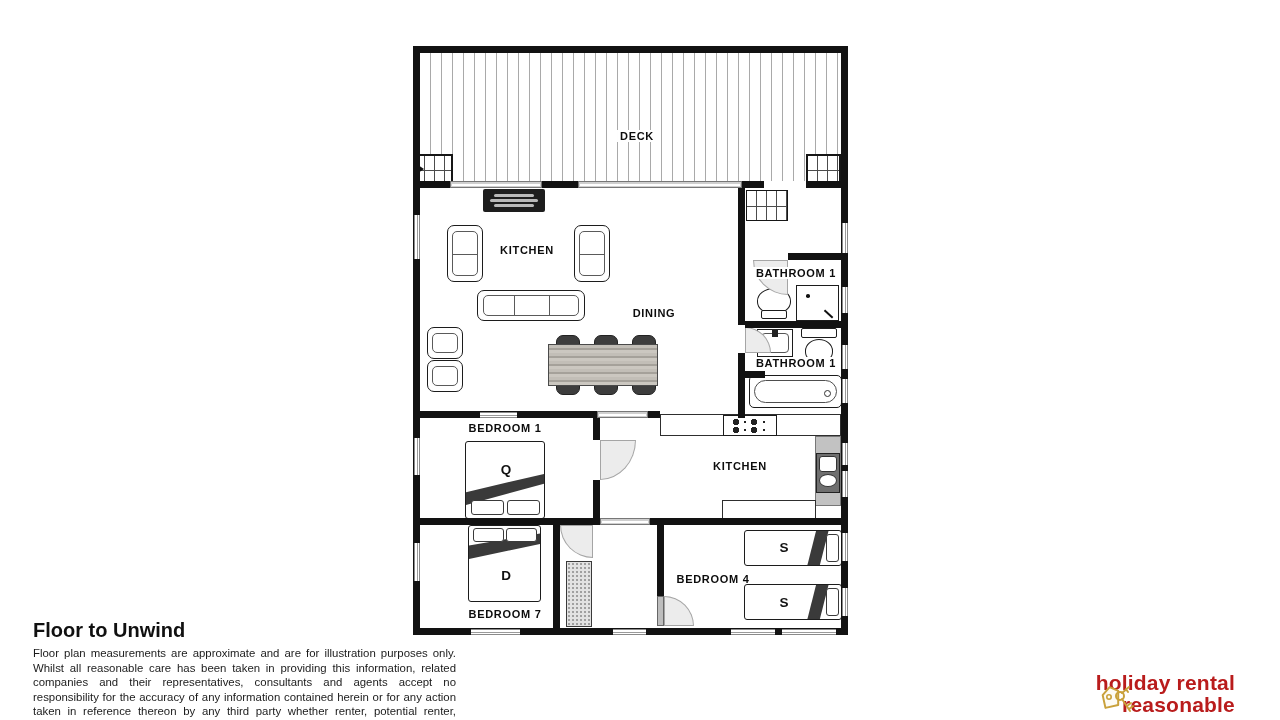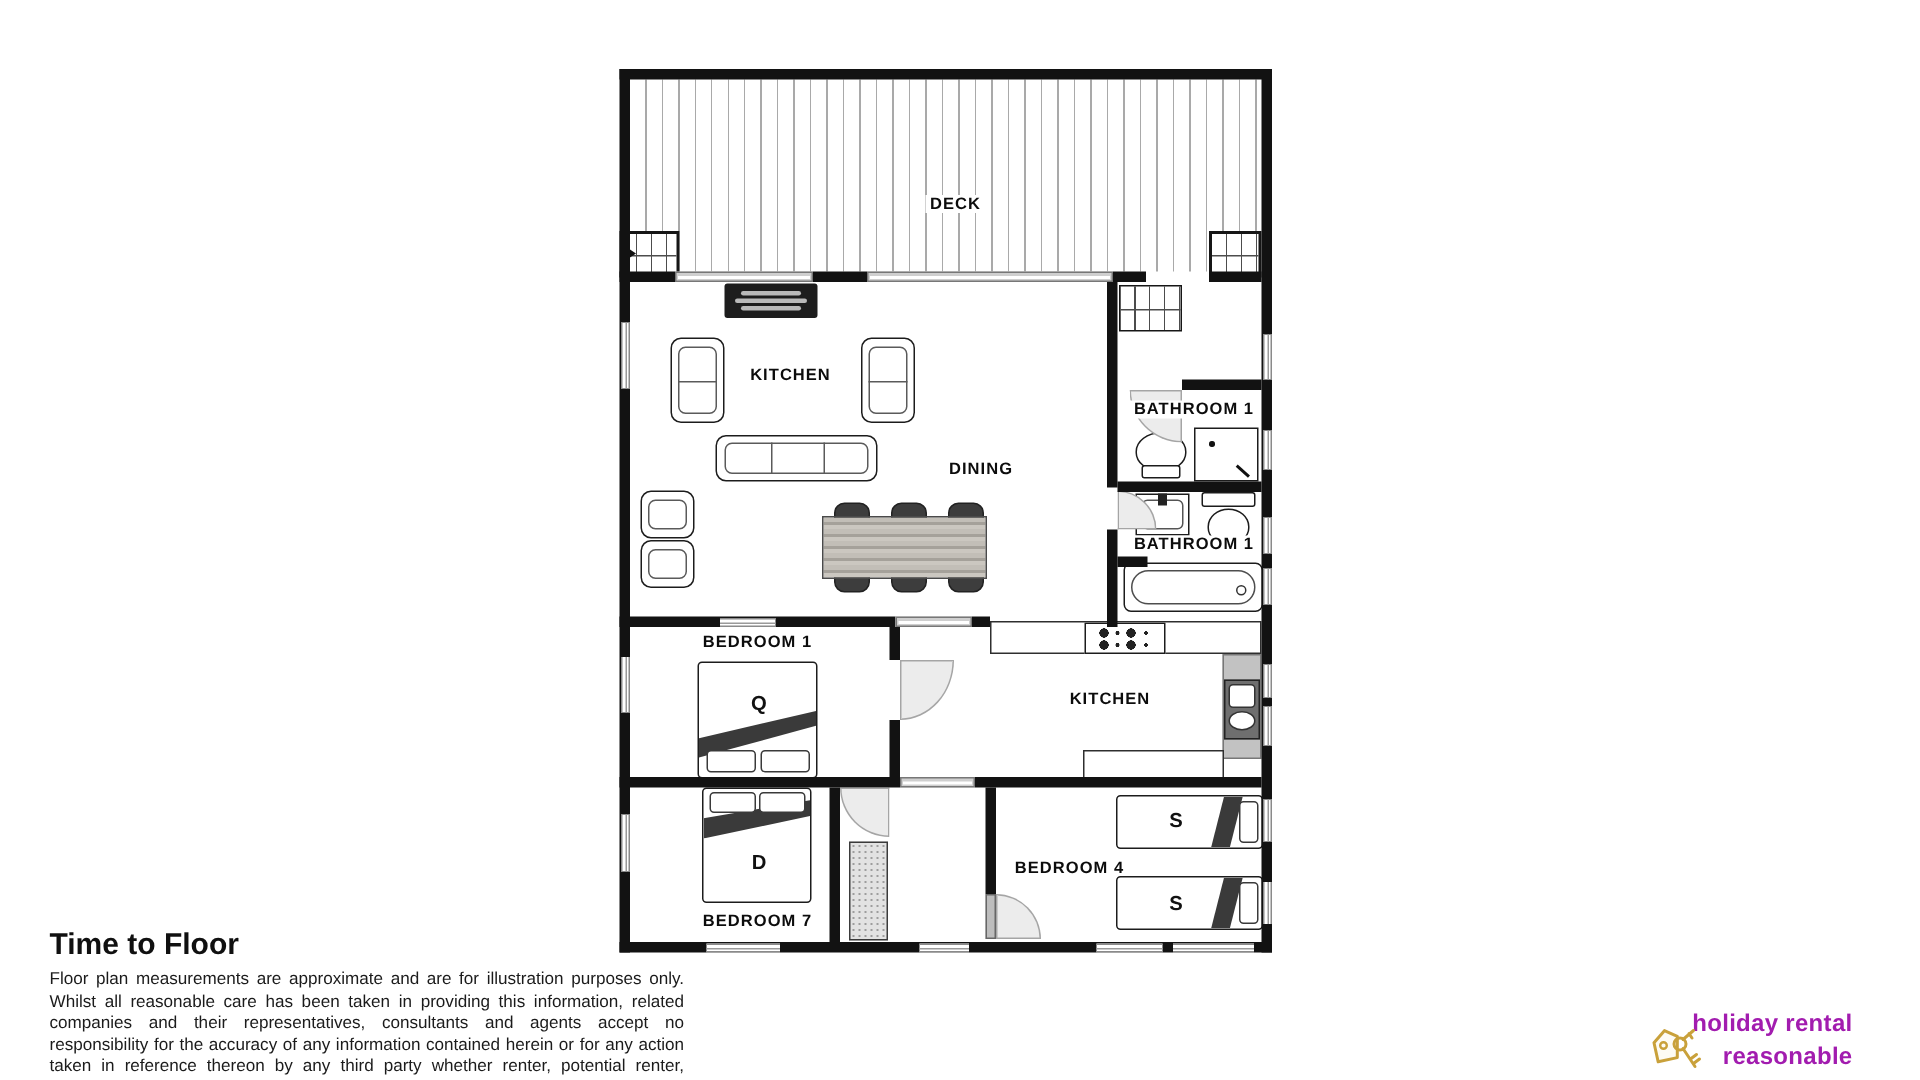--- a/index.html
+++ b/index.html
@@ -69,22 +69,22 @@
   .rlabel{position:absolute;transform:translateX(-50%);font-weight:700;font-size:11px;
           letter-spacing:.7px;color:#0c0c0c;white-space:nowrap;background:#fff;padding:0 3px;}
   .bletter{position:absolute;transform:translate(-50%,-50%);font-weight:700;font-size:13.5px;color:#111;}
 
   
   .prop-title{position:absolute;left:33px;top:606px;font-size:20px;font-weight:700;color:#101010;}
   .disclaimer{position:absolute;left:33px;top:633px;width:423px;margin:0;font-size:11.4px;
               line-height:14.6px;color:#1b1b1b;text-align:justify;}
 
   
-  .logo{position:absolute;left:1083px;top:659px;width:152px;text-align:right;color:#a21caf;
-        font-weight:700;font-size:16px;line-height:21.5px;letter-spacing:.2px;}
+  .logo{position:absolute;left:1083px;top:659px;width:152px;text-align:right;color:#b91c1c;
+        font-weight:700;font-size:21px;line-height:21.5px;letter-spacing:.2px;}
   .logo-icon{position:absolute;left:12px;top:8px;width:42px;height:40px;}
 </style>
 </head>
 <body>
 
 <div class="canvas">
 
   <div class="deck" style="left:420px;top:40px;width:421px;height:128px;"></div>
   <div class="stairs" style="left:413px;top:141px;width:40px;height:31px;"></div>
   <div class="stairs" style="left:806px;top:141px;width:35px;height:31px;"></div>
@@ -236,21 +236,21 @@
   <div class="rlabel" style="left:740px;top:447px;background:transparent;">KITCHEN</div>
   <div class="rlabel" style="left:505px;top:409px;background:transparent;">BEDROOM 1</div>
   <div class="rlabel" style="left:713px;top:560px;background:transparent;">BEDROOM 4</div>
   <div class="rlabel" style="left:505px;top:595px;background:transparent;">BEDROOM 7</div>
 
   <div class="bletter" style="left:506px;top:456px;">Q</div>
   <div class="bletter" style="left:506px;top:562px;">D</div>
   <div class="bletter" style="left:784px;top:534px;">S</div>
   <div class="bletter" style="left:784px;top:589px;">S</div>
 
-  <div class="prop-title">Time to Floor</div>
+  <div class="prop-title">Floor to Unwind</div>
   <p class="disclaimer">Floor plan measurements are approximate and are for illustration purposes only. Whilst all reasonable care has been taken in providing this information, related companies and their representatives, consultants and agents accept no responsibility for the accuracy of any information contained herein or for any action taken in reference thereon by any third party whether renter, potential renter, contractor or otherwise.</p>
 
   <div class="logo">
     <svg class="logo-icon" viewBox="0 0 42 40">
       <g fill="none" stroke="#c9a13b" stroke-width="2" stroke-linejoin="round" stroke-linecap="round">
         <path d="M8 14 L16 7 L24 12 L22 26 L9 27 Z" fill="#fdfbf4" transform="rotate(-8 16 17)"></path>
         <circle cx="14" cy="17" r="2.2" stroke-width="1.6"></circle>
         <circle cx="25" cy="16" r="4"></circle>
         <path d="M27 19 L35 31 M32 26 L36 23 M34 29 L38 26"></path>
         <path d="M27 13 L34 7 M31 9 L33 12"></path>

